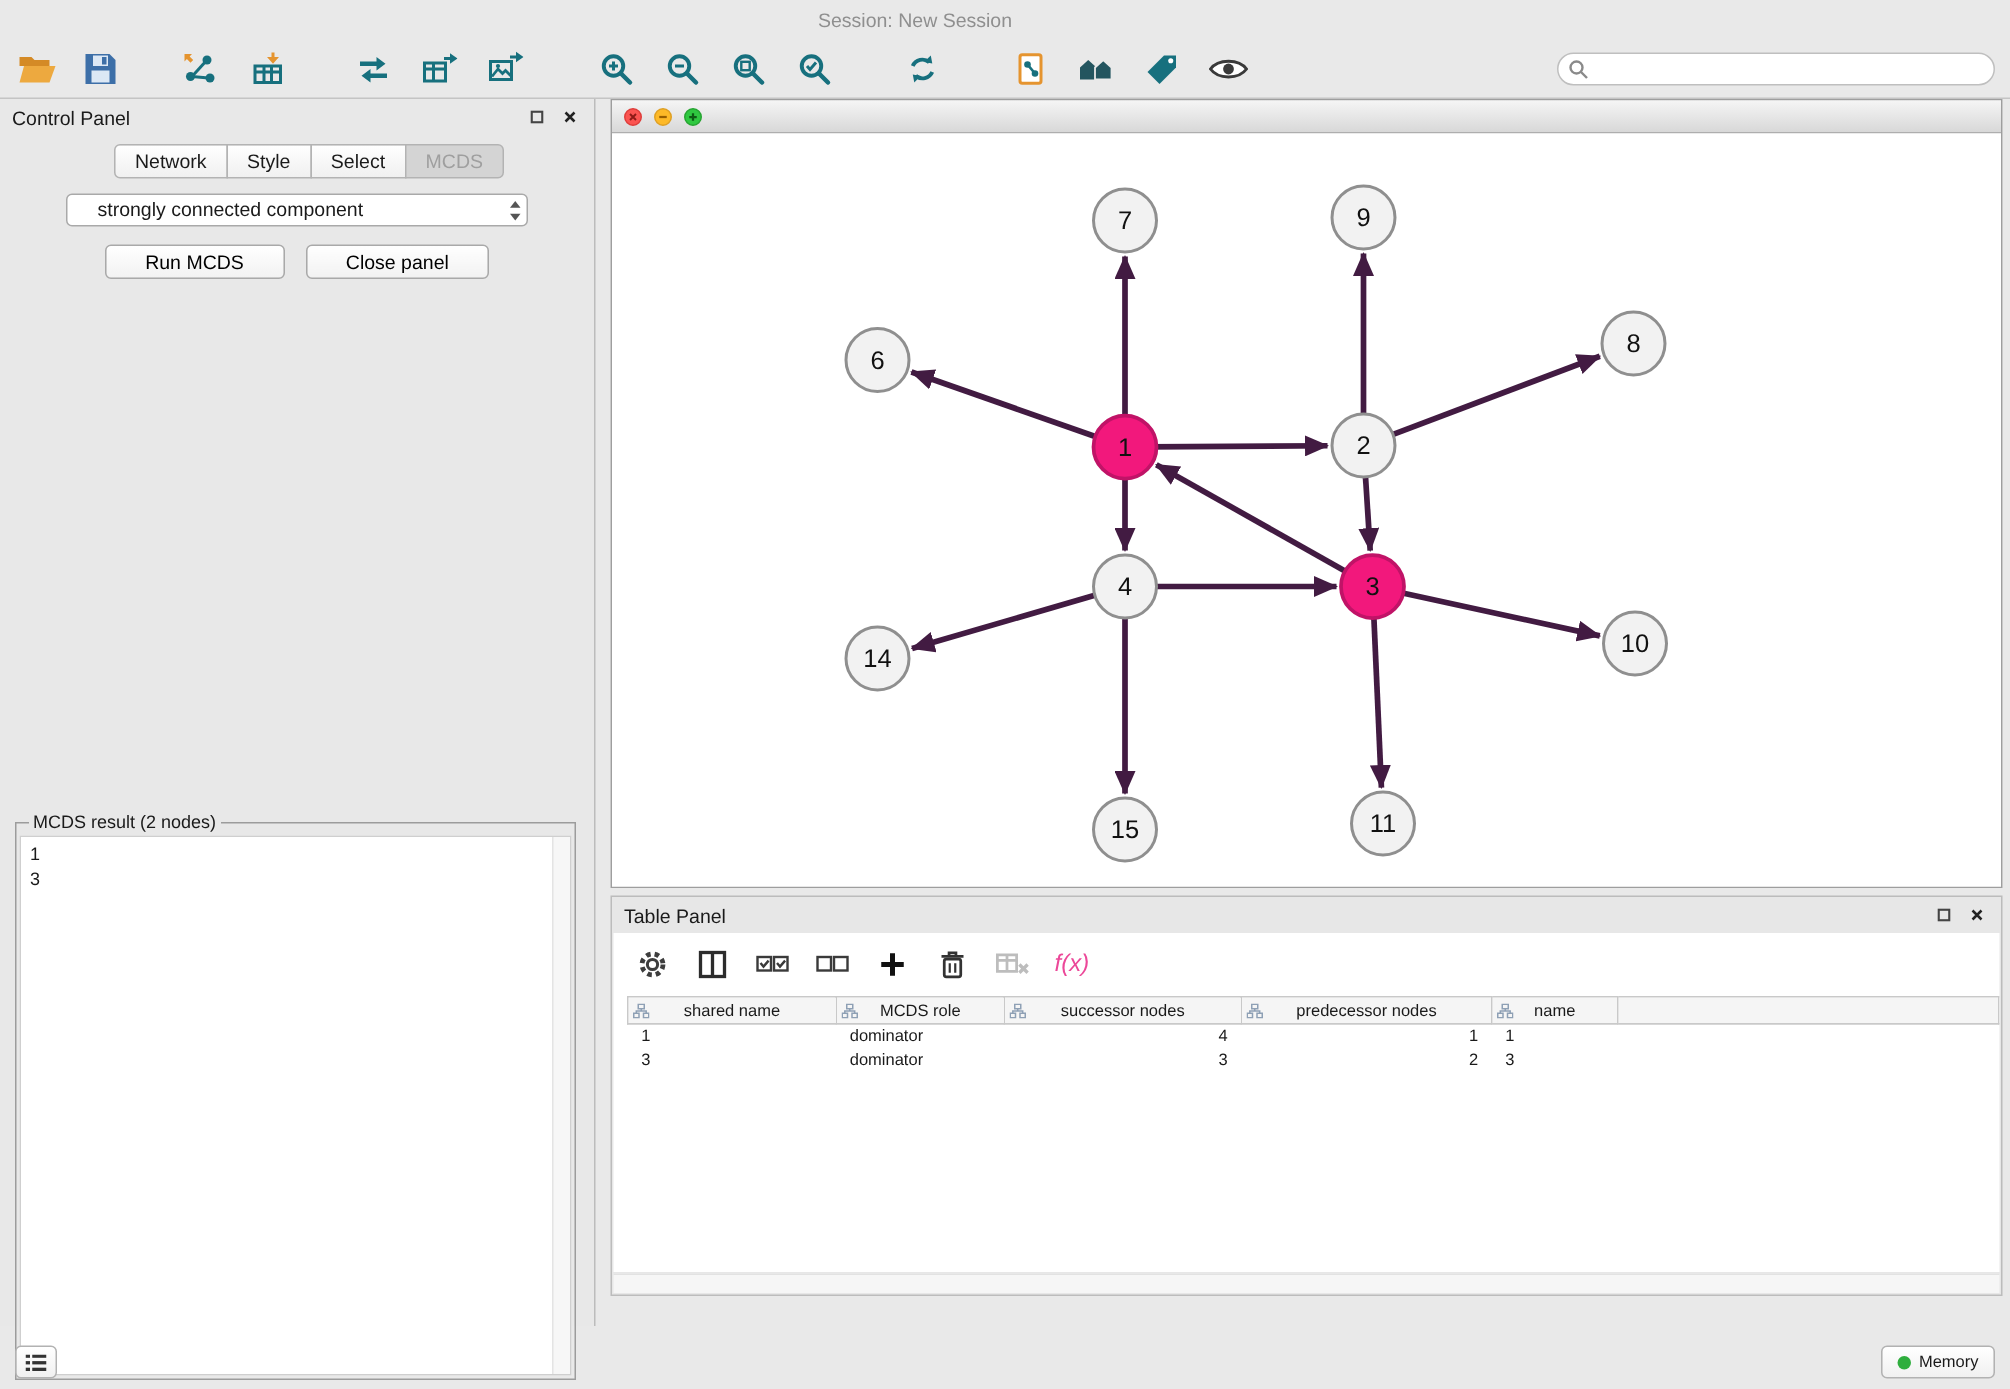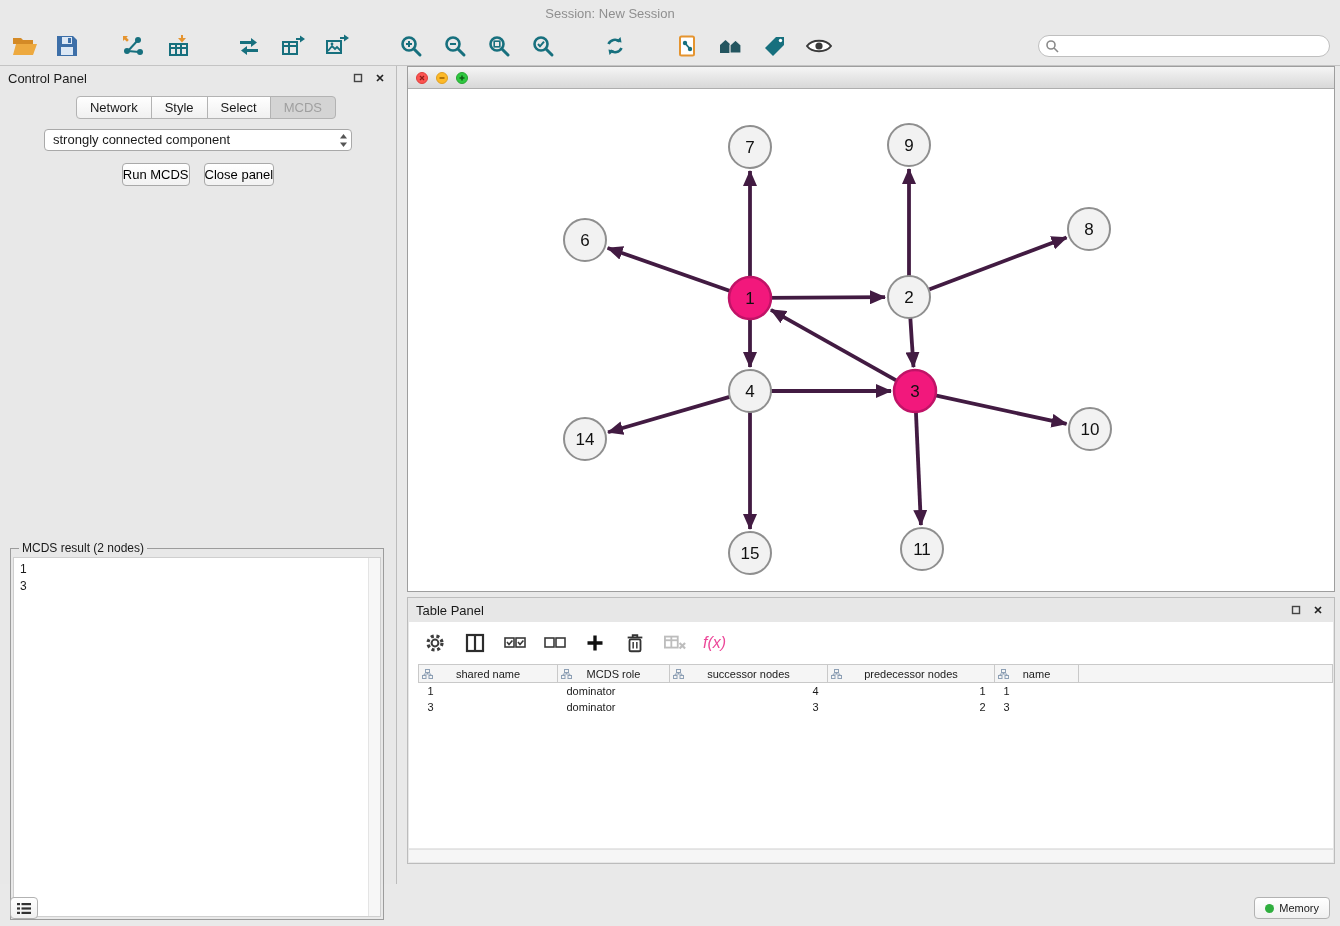--- a/index.html
+++ b/index.html
@@ -31,24 +31,24 @@
     background:#e8e8e8; border-right:1px solid #bcbcbc; }
   .seg-tabs { display:flex; justify-content:center; margin-top:6px; }
   .seg-tab { padding:3px 13px; font-size:13px; background:linear-gradient(#ffffff,#f0f0f0);
     border:1px solid #b3b3b3; margin-left:-1px; cursor:default; color:#1a1a1a; }
   .seg-tab:first-child { border-radius:4px 0 0 4px; margin-left:16px; }
   .seg-tab:last-child { border-radius:0 4px 4px 0; }
   .seg-tab.selected { background:#d4d4d4; color:#9f9f9f; }
   .opt-label { text-align:center; margin-top:24px; font-size:13px; }
   .dropdown { position:relative; width:308px; height:22px; margin:10px auto 0;
     background:#fff; border:1px solid #a9a9a9; border-radius:4px;
-    font-size:13px; line-height:20px; padding-left:8px; }
+    font-size:13px; line-height:20px; padding-left:20px; }
   .dropdown .stepper { position:absolute; right:3px; top:3px; }
   .btn-row { display:flex; justify-content:center; gap:14px; margin-top:12px; }
-  .pbtn { padding:3px 0; font-size:13px; background:linear-gradient(#ffffff,#f2f2f2);
+  .pbtn { padding:3px 26px; font-size:13px; background:linear-gradient(#ffffff,#f2f2f2);
     border:1px solid #a9a9a9; border-radius:4px; cursor:default; }
   .result-fieldset { position:absolute; left:10px; top:427px; width:374px; height:379px;
     border:1px solid #9c9c9c; padding:2px; background:transparent;margin-top:48px; }
   .result-fieldset legend { font-size:12px; margin-left:6px; padding:0 3px; }
   .result-box { position:relative; width:100%; height:100%; background:#fff;
     border:1px solid #cfcfcf; font-size:12px; line-height:17px; padding:3px 6px; overflow:hidden; }
   .result-box .vscroll { position:absolute; right:0; top:0; bottom:0; width:12px;
     background:#f7f7f7; border-left:1px solid #e4e4e4; }
   
   .network-window { position:absolute; left:407px; top:66px; width:928px; height:526px;

